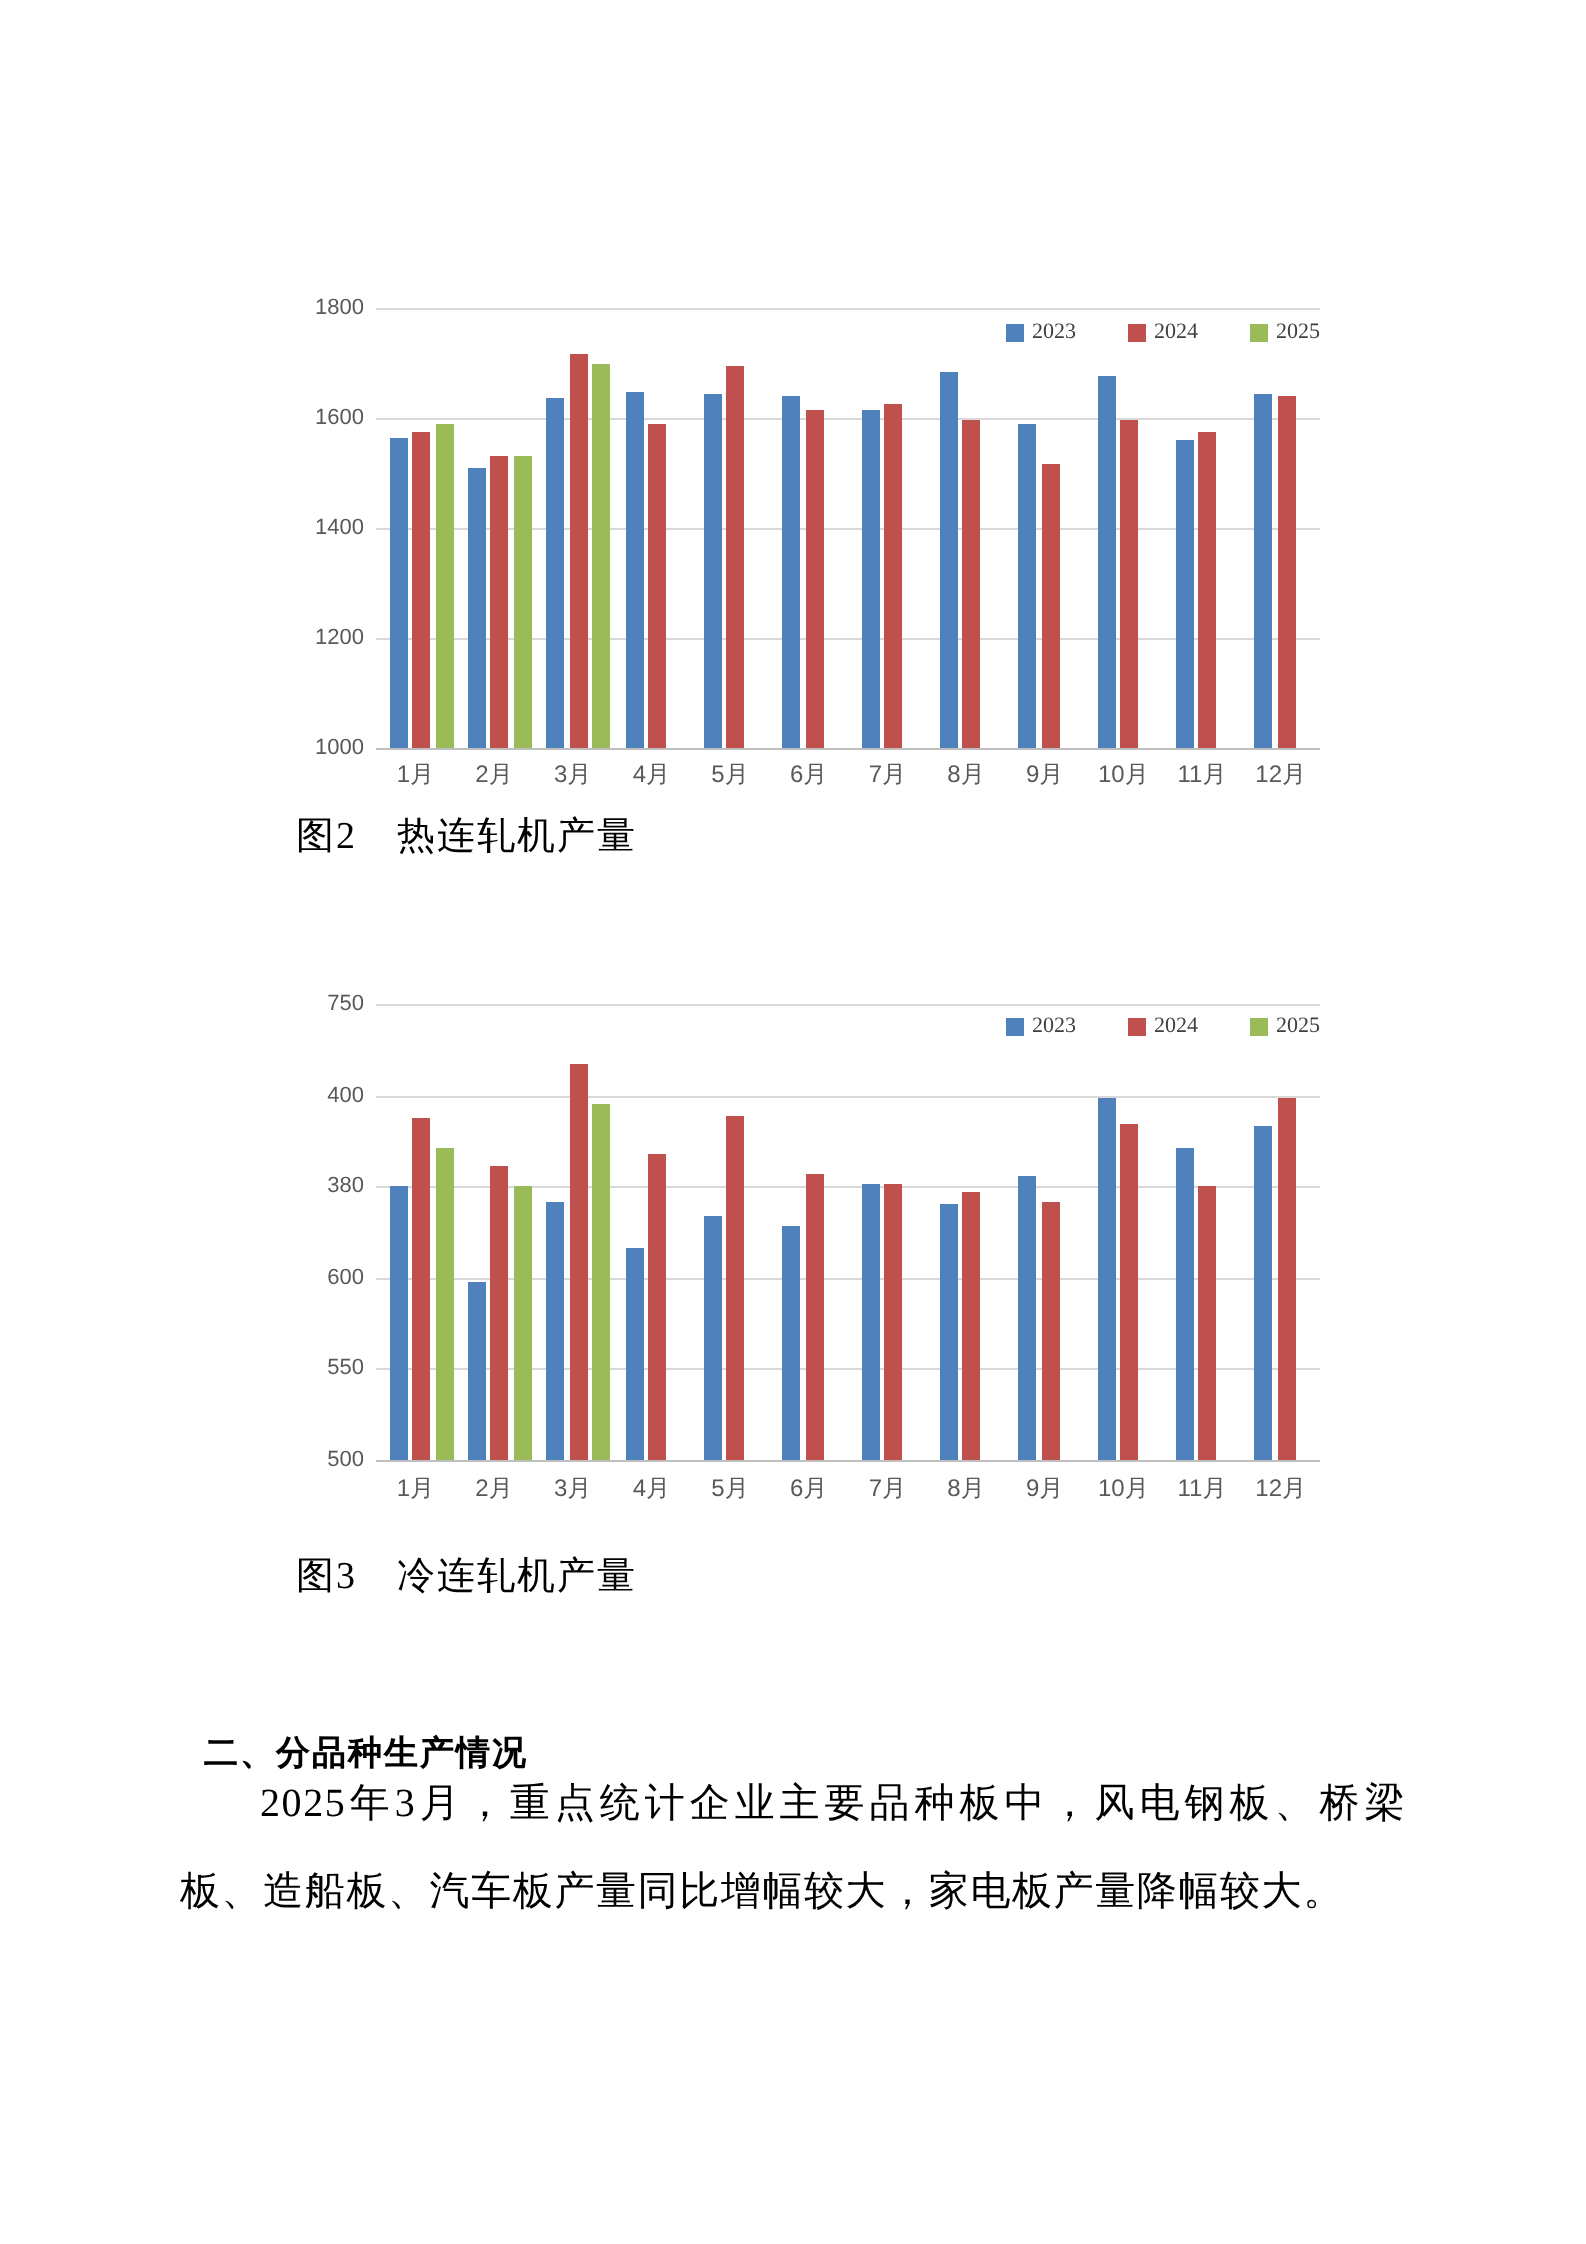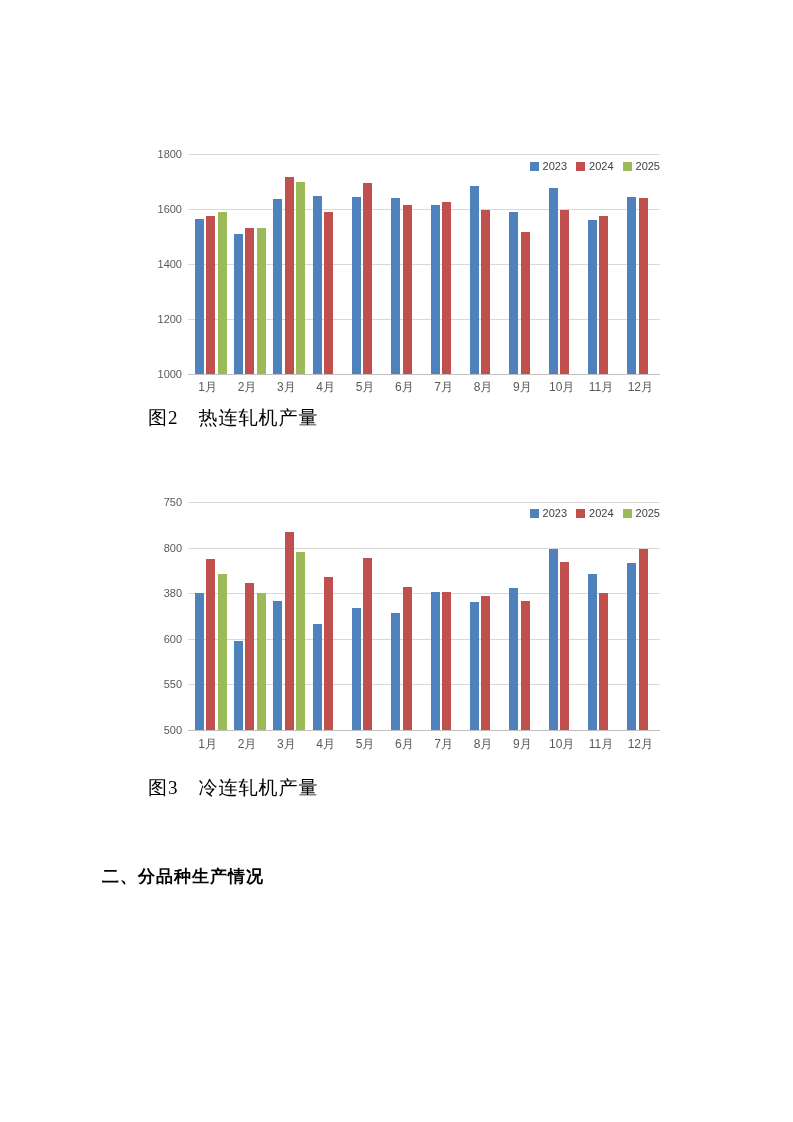--- a/index.html
+++ b/index.html
@@ -18,22 +18,22 @@
     font-family:"Liberation Sans","DejaVu Sans",sans-serif;
     font-size:11px;color:#595959;line-height:14px;height:14px;
   }
   .xlabels{position:absolute;left:0;width:515px;height:16px;}
   .xlabel{
     position:absolute;top:0;text-align:center;
     font-family:"Liberation Sans","DejaVu Sans",sans-serif;
     font-size:12px;color:#595959;white-space:nowrap;
   }
   .legend{
-    position:absolute;right:3px;display:flex;align-items:center;gap:9px;
-    font-family:Liberation Sans, sans-serif;
+    position:absolute;right:3px;display:flex;align-items:center;gap:26px;
+    font-family:Liberation Serif, serif;
     font-size:11px;color:#404040;
   }
   .legend-item{display:inline-flex;align-items:center;}
   .swatch{display:inline-block;width:9px;height:9px;margin-right:4px;}
   .caption{
     position:absolute;left:0;width:100%;text-align:left;
     font-size:19px;letter-spacing:1px;white-space:pre;color:#000;
   }
   
   .heading{
@@ -121,21 +121,21 @@
       </div>
     <figcaption class="caption" style="top:262px;">图2　热连轧机产量</figcaption>
   </figure>
 
   <figure class="chart" style="left:148px;top:490px;">
     <div class="ylabels">
         <div class="ylabel" style="top: 233px;">500</div>
         <div class="ylabel" style="top: 187.4px;">550</div>
         <div class="ylabel" style="top: 141.8px;">600</div>
         <div class="ylabel" style="top: 96.2px;">380</div>
-        <div class="ylabel" style="top: 50.6px;">800</div>
+        <div class="ylabel" style="top: 50.6px;">400</div>
         <div class="ylabel" style="top: 5px; text-align: right;">750</div>
       </div>
     <div class="plot" style="top:12px;height:228px;">
         <div class="gridline" style="top: 182.4px;"></div>
         <div class="gridline" style="top: 136.8px;"></div>
         <div class="gridline" style="top: 91.2px;"></div>
         <div class="gridline" style="top: 45.6px;"></div>
         <div class="gridline" style="top: 0px;"></div>
         <div class="bar" style="left: 6.5px; height: 136.8px; background: rgb(79, 129, 189);"></div>
         <div class="bar" style="left: 45.8333px; height: 89.376px; background: rgb(79, 129, 189);"></div>
@@ -191,14 +191,18 @@
         <div class="xlabel" style="left: 354.667px; width: 39.3333px;">9月</div>
         <div class="xlabel" style="left: 394px; width: 39.3333px;">10月</div>
         <div class="xlabel" style="left: 433.333px; width: 39.3333px;">11月</div>
         <div class="xlabel" style="left: 472.667px; width: 39.3333px;">12月</div>
       </div>
     <figcaption class="caption" style="top:268px;margin-top:17px;">图3　冷连轧机产量</figcaption>
   </figure>
 
   <h2 class="heading">二、分品种生产情况</h2>
 
+  <div class="para">
+    <div class="para-line first">2025年3月，重点统计企业主要品种板中，风电钢板、桥梁</div>
+    <div class="para-line">板、造船板、汽车板产量同比增幅较大，家电板产量降幅较大。</div>
+  </div>
 
 </div>
 
 </body></html>

